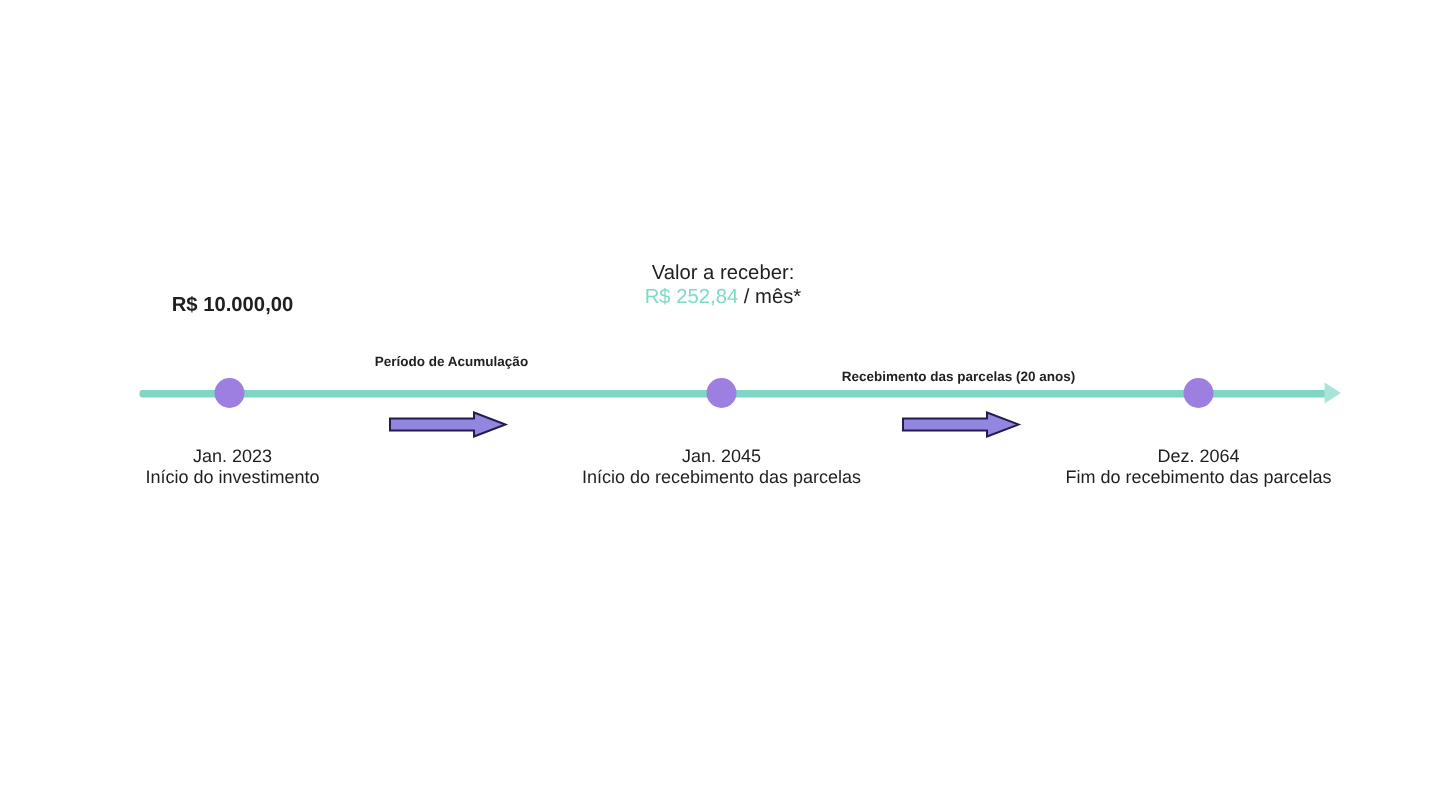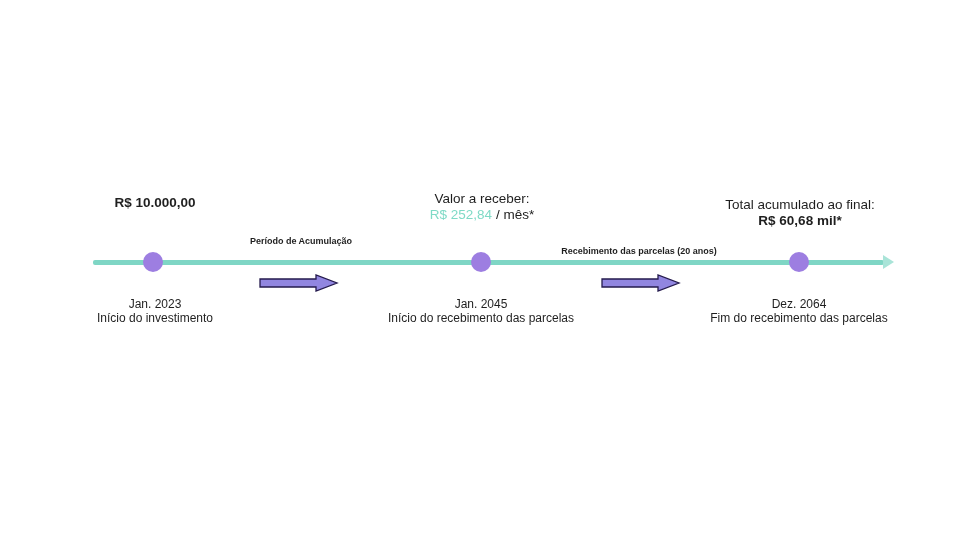--- a/index.html
+++ b/index.html
@@ -74,21 +74,21 @@
 
   
   .milestone-label {
     text-align: center;
     font-size: 12px;
     line-height: 14px;
     top: 297px;
     white-space: nowrap;
   }
   .ann0 { left: 35px;  width: 240px; top: 195px; }
-  .ann1 { left: 362px; width: 240px; top: 191px; }
+  .ann1 { left: 362px; width: 240px; top: 174px; }
   .ann2 { left: 680px; width: 240px; top: 197px; }
   .ml0 { left: 35px;  width: 240px; }
   .ml1 { left: 331px; width: 300px; }
   .ml2 { left: 649px; width: 300px; }
 </style>
 </head>
 <body>
 
 <div class="canvas">
 
@@ -96,24 +96,20 @@
     <div class="value">R$ 10.000,00</div>
   </div>
 
   <div class="abs annotation ann1">
     <div>Valor a receber:</div>
     <div class="value">
       <span class="highlight">R$ 252,84</span><span class="suffix"> / mês*</span>
     </div>
   </div>
 
-  <div class="abs annotation ann2">
-    <div>Total acumulado ao final:</div>
-    <div class="value">R$ 60,68 mil*</div>
-  </div>
 
   <div class="abs segment-label s0">Período de Acumulação</div>
   <div class="abs segment-label s1">Recebimento das parcelas (20 anos)</div>
 
   <div class="abs timeline-line"></div>
   <div class="abs timeline-arrowhead"></div>
 
   <div class="abs dot d0"></div>
   <div class="abs dot d1"></div>
   <div class="abs dot d2"></div>

